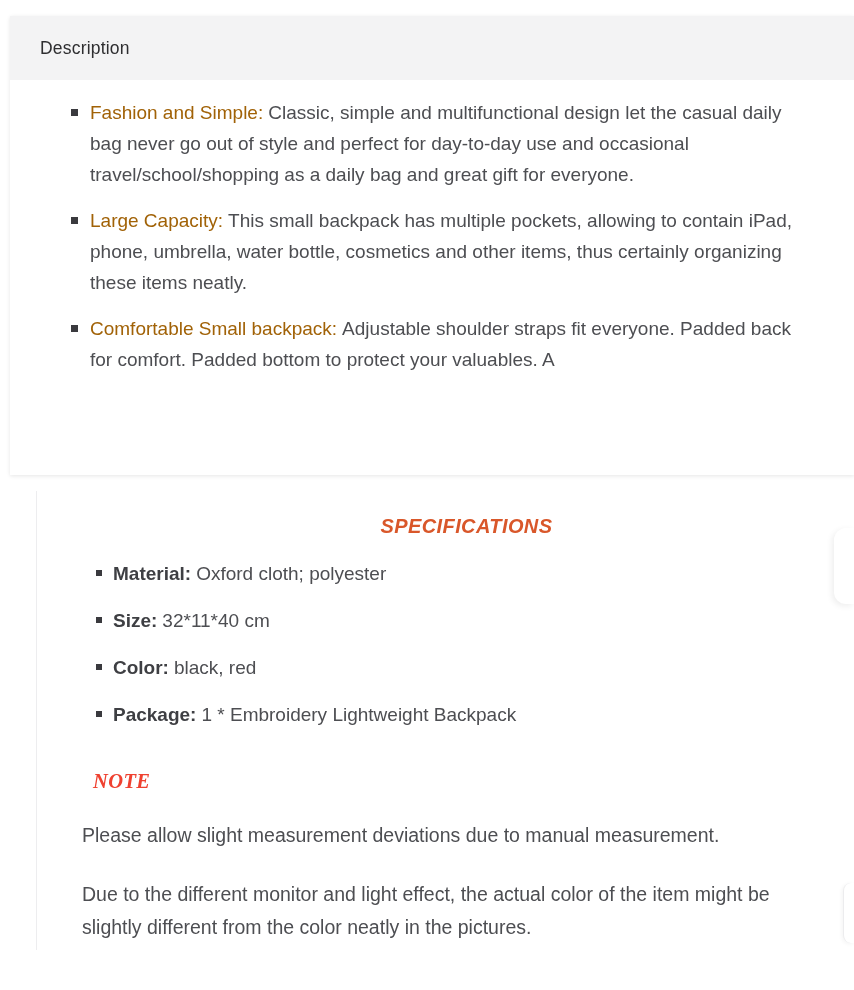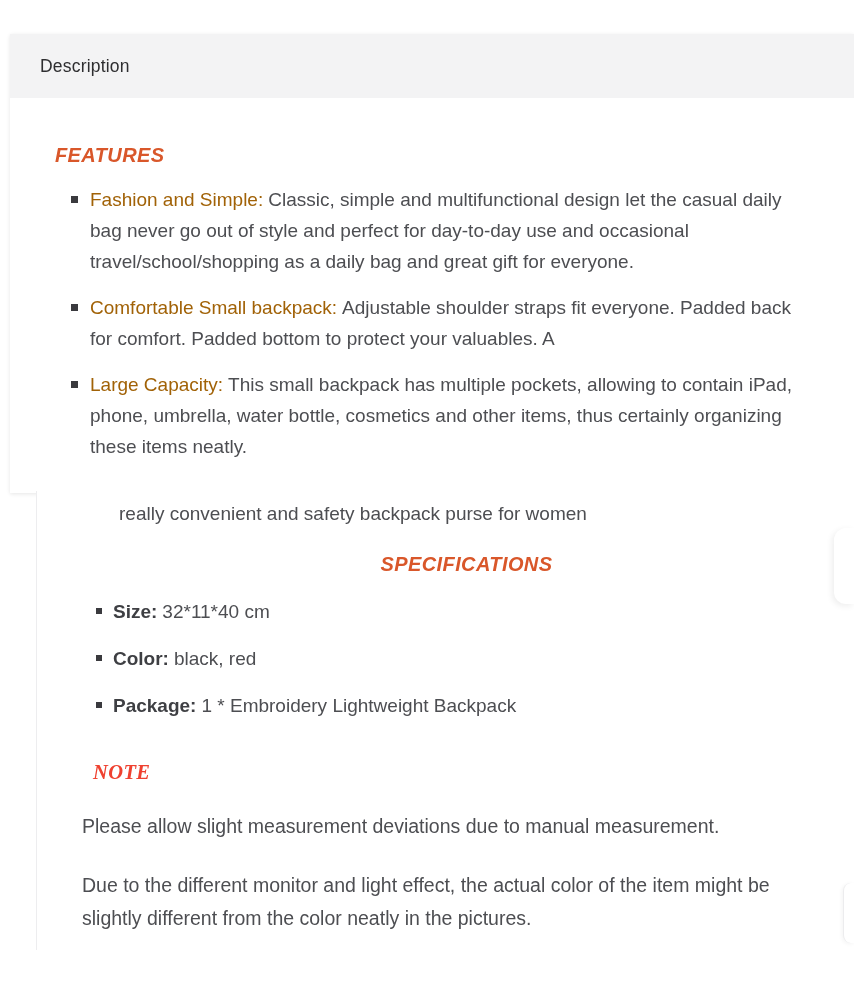--- a/index.html
+++ b/index.html
@@ -5,21 +5,21 @@
   * { margin:0; padding:0; box-sizing:border-box; }
   html,body { width:854px; height:990px; background:#ffffff; overflow:hidden; }
   body {
     position:relative;
     font-family:"Liberation Sans","DejaVu Sans",sans-serif;
     color:#4d4e52;
   }
 
   
   .card {
-    position:absolute; left:10px; top:34px; width:844px; height:459px;
+    position:absolute; left:10px; top:16px; width:844px; height:459px;
     background:#ffffff;
     box-shadow:0 1px 4px rgba(0,0,0,0.10);
   }
   .card-header {
     height:64px; background:#f3f3f4; display:flex; align-items:center;
   }
   .tab-label {
     padding-left:30px; font-size:17.5px; color:#2e2e30; letter-spacing:0.2px;
   }
 
@@ -80,44 +80,46 @@
   }
 </style>
 </head>
 <body>
 
 <div class="card">
   <div class="card-header">
     <span class="tab-label">Description</span>
   </div>
 
-  <div class="section-heading features-heading">FEATURES</div>
 
   <ul class="features-list">
     <li class="f-item">
       <span class="sq"></span>
       <span class="f-lead">Fashion and Simple:</span><span>Classic, simple and multifunctional design let the casual daily bag never go out of style and perfect for day-to-day use and occasional travel/school/shopping as a daily bag and great gift for everyone.</span>
     </li>
     <li class="f-item">
       <span class="sq"></span>
-      <span class="f-lead">Comfortable Small backpack:</span><span>Adjustable shoulder straps fit everyone. Padded back for comfort. Padded bottom to protect your valuables. A</span>
+      <span class="f-lead">Large Capacity:</span><span>This small backpack has multiple pockets, allowing to contain iPad, phone, umbrella, water bottle, cosmetics and other items, thus certainly organizing these items neatly.</span>
     </li>
     <li class="f-item">
       <span class="sq"></span>
-      <span class="f-lead">Large Capacity:</span><span>This small backpack has multiple pockets, allowing to contain iPad, phone, umbrella, water bottle, cosmetics and other items, thus certainly organizing these items neatly.</span>
+      <span class="f-lead">Comfortable Small backpack:</span><span>Adjustable shoulder straps fit everyone. Padded back for comfort. Padded bottom to protect your valuables. A</span>
     </li>
   </ul>
 </div>
 
 <div class="bottom">
-  <div class="continuation">really convenient and safety backpack purse for women</div>
 
   <div class="section-heading spec-heading">SPECIFICATIONS</div>
 
   <ul class="spec-list">
+    <li class="s-item">
+      <span class="sq"></span>
+      <span class="spec-label">Material:</span><span>Oxford cloth; polyester</span>
+    </li>
     <li class="s-item">
       <span class="sq"></span>
       <span class="spec-label">Size:</span><span>32*11*40 cm</span>
     </li>
     <li class="s-item">
       <span class="sq"></span>
       <span class="spec-label">Color:</span><span>black, red</span>
     </li>
     <li class="s-item">
       <span class="sq"></span>

